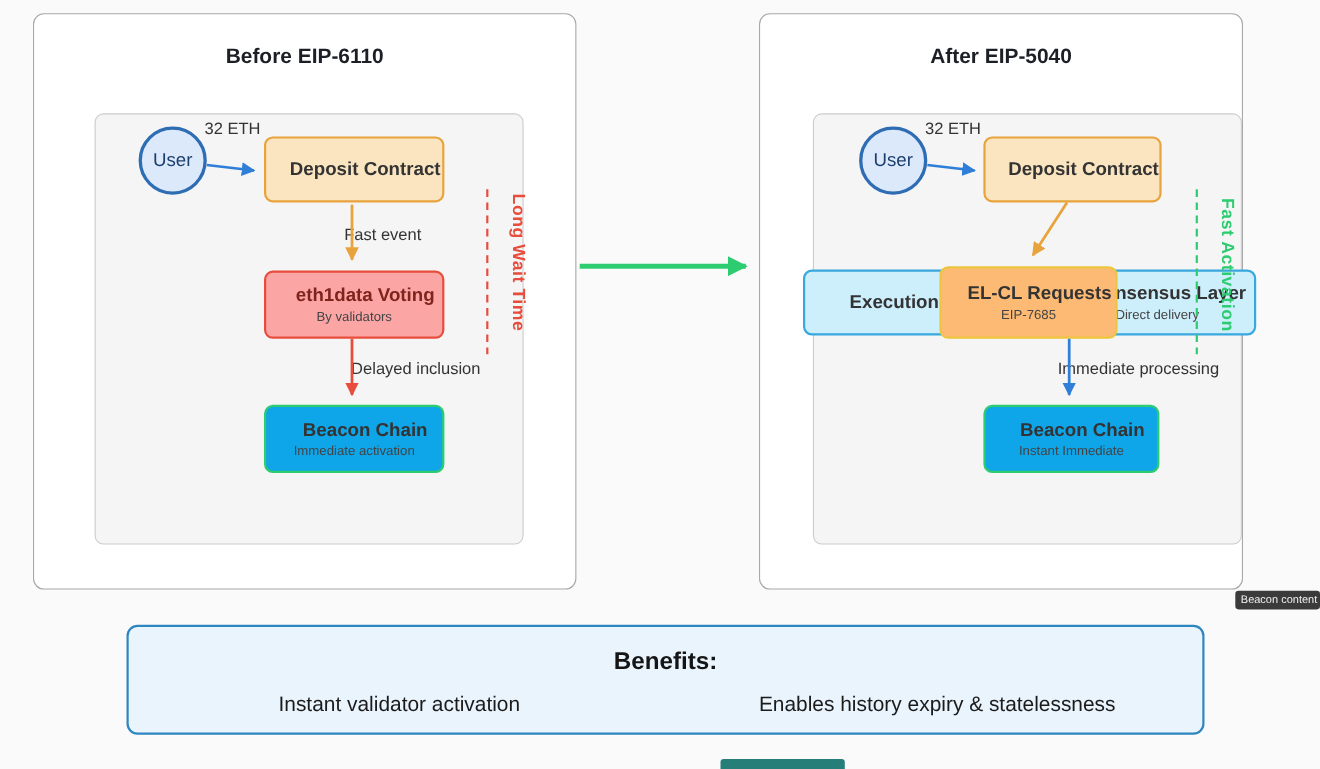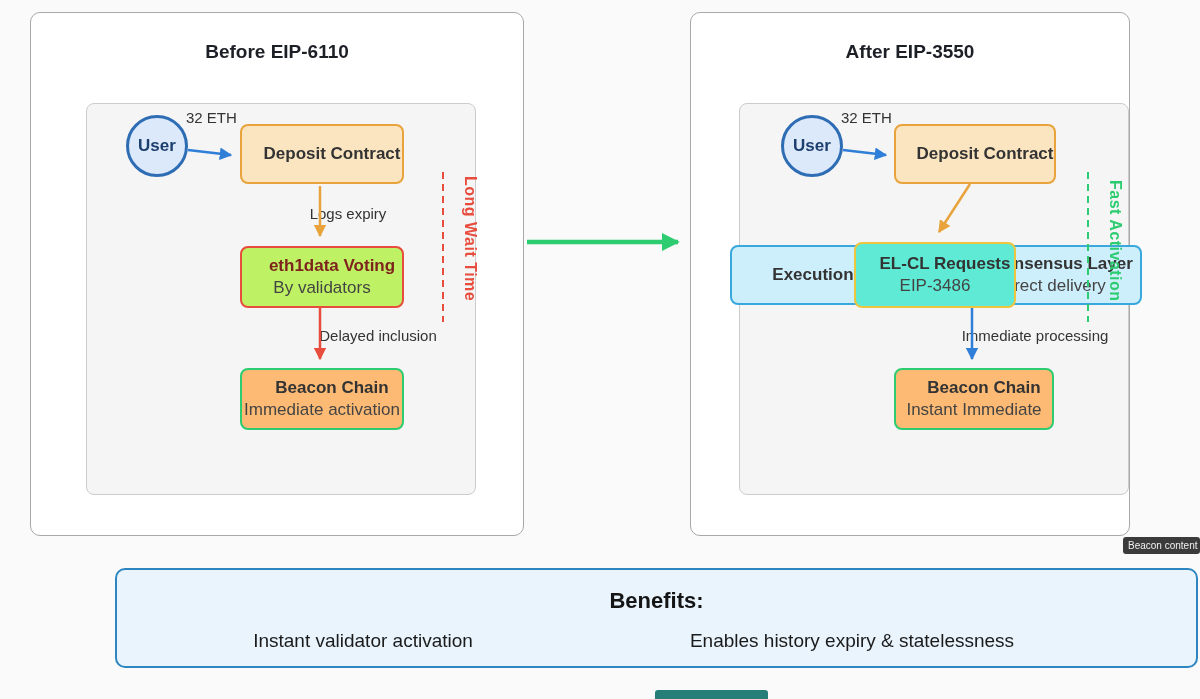--- a/index.html
+++ b/index.html
@@ -37,33 +37,33 @@
   .node{
     position:absolute;
     display:flex;flex-direction:column;
     align-items:center;justify-content:center;
     border-radius:8px;
     box-sizing:border-box;
     z-index:2;
     white-space:nowrap;
   }
   .node .t{font-weight:bold;font-size:17px;color:#333;padding-left:20px;}
-  .node .s{font-size:17px;color:#444;margin-top:2px;}
+  .node .s{font-size:12px;color:#444;margin-top:2px;}
   .orange{background:#fbe5c0;border:2.5px solid #e8a33d;}
-  .redbox{background:#bef264;border:2.5px solid #e74c3c;}
+  .redbox{background:#fca5a5;border:2.5px solid #e74c3c;}
   .redbox .t{color:#7e241c;}
-  .greenbox{background:#fdba74;border:2.5px solid #2ecc71;}
+  .greenbox{background:#0ea5e9;border:2.5px solid #2ecc71;}
   .bluebox{background:#cdeefb;border:2.5px solid #38a8dd;z-index:1;}
-  .yellowbox{background:#5eead4;border:2.5px solid #edc53f;z-index:3;}
+  .yellowbox{background:#fdba74;border:2.5px solid #edc53f;z-index:3;}
   .user-circle{
     position:absolute;
     width:62px;height:62px;border-radius:50%;
     background:#dce9fb;border:3px solid #2e6db4;
     display:flex;align-items:center;justify-content:center;
-    font-weight:bold;font-size:17px;color:#1d3f6e;
+    font-weight:normal;font-size:17px;color:#1d3f6e;
     box-sizing:border-box;z-index:2;
   }
   .small-label{
     position:absolute;
     font-size:15px;color:#333;
     text-align:center;z-index:4;
     white-space:nowrap;
   }
   .rot-label{
     position:absolute;z-index:21;
@@ -72,21 +72,21 @@
     transform-origin:0 0;transform:rotate(90deg);
   }
   .wait{color:#e74c3c;}
   .fast{color:#2ecc71;}
   .arrows{
     position:absolute;left:0;top:0;z-index:20;
     pointer-events:none;
   }
   .benefits{
     position:absolute;
-    left:115px;top:568px;width:1083px;height:100px;
+    left:115px;top:568px;width:980px;height:100px;
     background:#e9f4fd;
     border:2.5px solid #2e86c1;
     border-radius:10px;
     box-sizing:border-box;
   }
   .benefits-title{
     position:absolute;top:18px;left:0;width:100%;
     text-align:center;font-size:22px;font-weight:bold;color:#151515;
   }
   .benefit-item{
@@ -125,39 +125,39 @@
       <div class="user-circle" style="left:39px;top:11px">
         <span>User</span>
       </div>
 
       <div class="small-label" style="left:99px;top:5px">32 ETH</div>
 
       <div class="node orange" style="left:153px;top:20px;width:164px;height:60px">
         <span class="t">Deposit Contract</span>
       </div>
 
-      <div class="small-label" style="left:196px;top:101px;width:130px">Logs expiry</div>
+      <div class="small-label" style="left:196px;top:101px;width:130px">Fast event</div>
 
       <div class="node redbox" style="left:153px;top:142px;width:164px;height:62px">
         <span class="t">eth1data Voting</span>
         <span class="s">By validators</span>
       </div>
 
       <div class="small-label" style="left:221px;top:223px;width:140px">Delayed inclusion</div>
 
       <div class="node greenbox" style="left:153px;top:264px;width:164px;height:62px">
         <span class="t">Beacon Chain</span>
         <span class="s">Immediate activation</span>
       </div>
 
     </div>
   </div>
 
   <div class="panel" style="left:690px;top:12px;width:440px;height:524px">
-    <div class="panel-title">After EIP-3550</div>
+    <div class="panel-title">After EIP-5040</div>
 
     <div class="inner" style="left:48px;top:90px;width:390px;height:392px">
 
       <div class="user-circle" style="left:41px;top:11px">
         <span>User</span>
       </div>
 
       <div class="small-label" style="left:101px;top:5px">32 ETH</div>
 
       <div class="node orange" style="left:154px;top:20px;width:162px;height:60px">
@@ -168,21 +168,21 @@
         <span class="t">Execution Layer</span>
       </div>
 
       <div class="node bluebox" style="left:222px;top:141px;width:180px;height:60px">
         <span class="t">Consensus Layer</span>
         <span class="s">Direct delivery</span>
       </div>
 
       <div class="node yellowbox" style="left:114px;top:138px;width:162px;height:66px">
         <span class="t">EL-CL Requests</span>
-        <span class="s">EIP-3486</span>
+        <span class="s">EIP-7685</span>
       </div>
 
       <div class="small-label" style="left:210px;top:223px;width:170px">Immediate processing</div>
 
       <div class="node greenbox" style="left:154px;top:264px;width:160px;height:62px">
         <span class="t">Beacon Chain</span>
         <span class="s">Instant Immediate</span>
       </div>
 
     </div>

